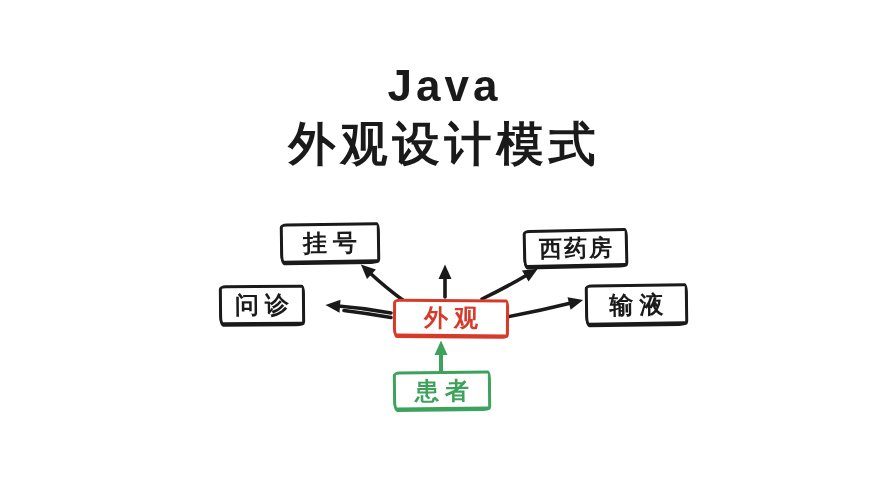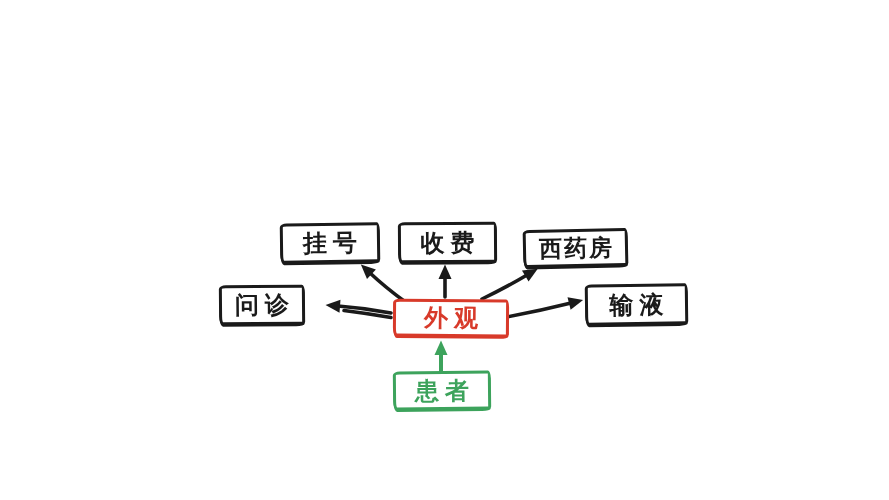--- a/index.html
+++ b/index.html
@@ -101,20 +101,24 @@
   #node-consultation { left: 219px; top: 285px; width: 86px; height: 40px; transform: rotate(-0.5deg); }
   #node-facade       { left: 393px; top: 299px; width: 116px; height: 38px; transform: rotate(0.4deg); }
   #node-infusion     { left: 585px; top: 284px; width: 103px; height: 41px; transform: rotate(-0.8deg); }
   #node-patient      { left: 393px; top: 371px; width: 98px;  height: 39px; transform: rotate(-0.6deg); }
 </style>
 </head>
 <body>
 
 <div class="stage">
 
+  <div class="title-block">
+    <div class="title-line1">Java</div>
+    <div class="title-line2">外观设计模式</div>
+  </div>
 
   <svg class="arrows" viewBox="0 0 889 500">
     <defs>
       <marker id="ah-black" markerUnits="userSpaceOnUse" markerWidth="18" markerHeight="16" refX="3" refY="8" orient="auto">
         <path d="M1,1.5 L15.5,8 L1,14.5 Z" class="head-black"></path>
       </marker>
       <marker id="ah-green" markerUnits="userSpaceOnUse" markerWidth="18" markerHeight="16" refX="3" refY="8" orient="auto">
         <path d="M1,1.5 L15.5,8 L1,14.5 Z" class="head-green"></path>
       </marker>
     </defs>
@@ -124,23 +128,20 @@
     <path class="shaft" d="M482,299 Q505,288 527,275" marker-end="url(#ah-black)"></path>
     <path class="shaft" d="M391,313 Q365,308 338,306" marker-end="url(#ah-black)"></path>
     <path class="shaft" d="M391,317.5 Q368,313.5 344,310.5"></path>
     <path class="shaft" d="M496,319 Q535,312 571,303" marker-end="url(#ah-black)"></path>
     <path class="shaft-green" d="M441,371 L441,353" marker-end="url(#ah-green)"></path>
   </svg>
 
   <div class="node" id="node-registration">
     <span>挂号</span>
   </div>
-  <div class="node" id="node-billing">
-    <span>收费</span>
-  </div>
   <div class="node n3" id="node-pharmacy">
     <span>西药房</span>
   </div>
   <div class="node" id="node-consultation">
     <span>问诊</span>
   </div>
   <div class="node" id="node-infusion">
     <span>输液</span>
   </div>
 

